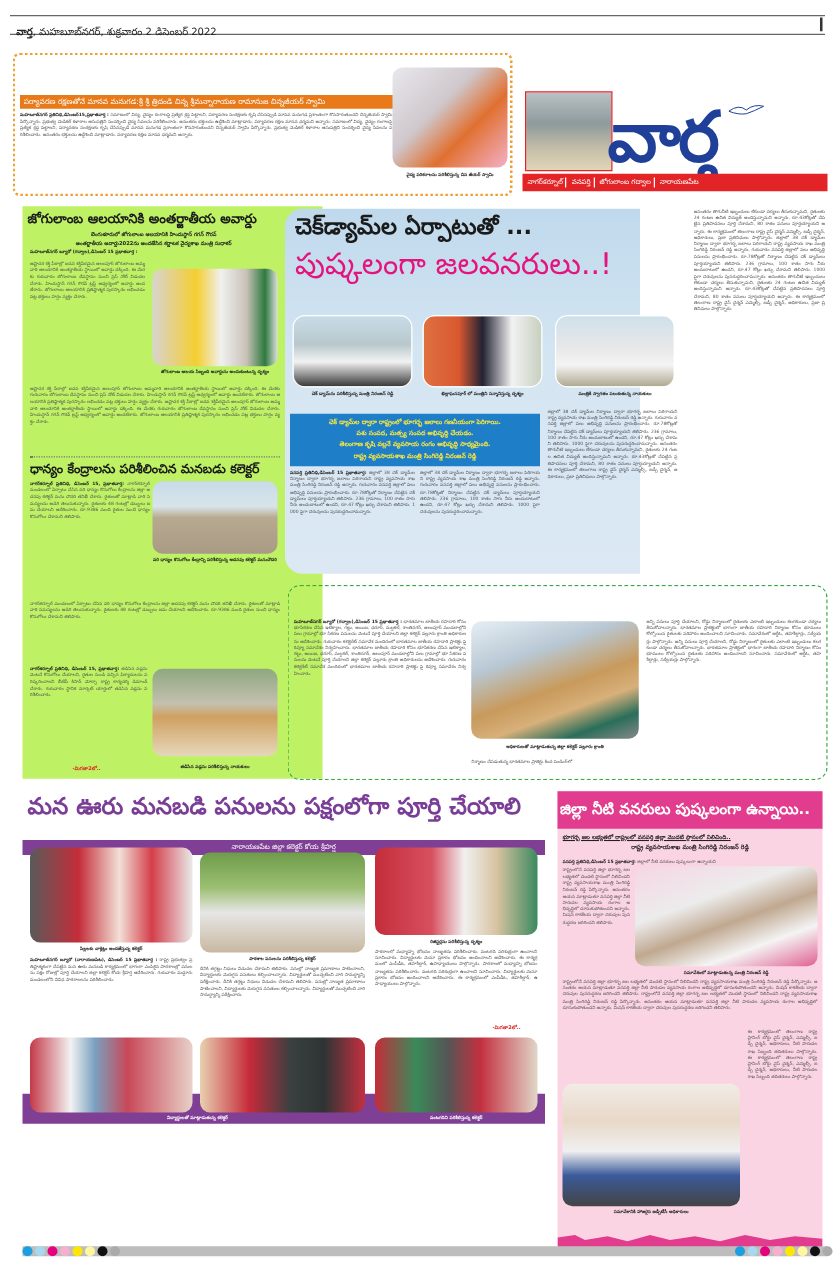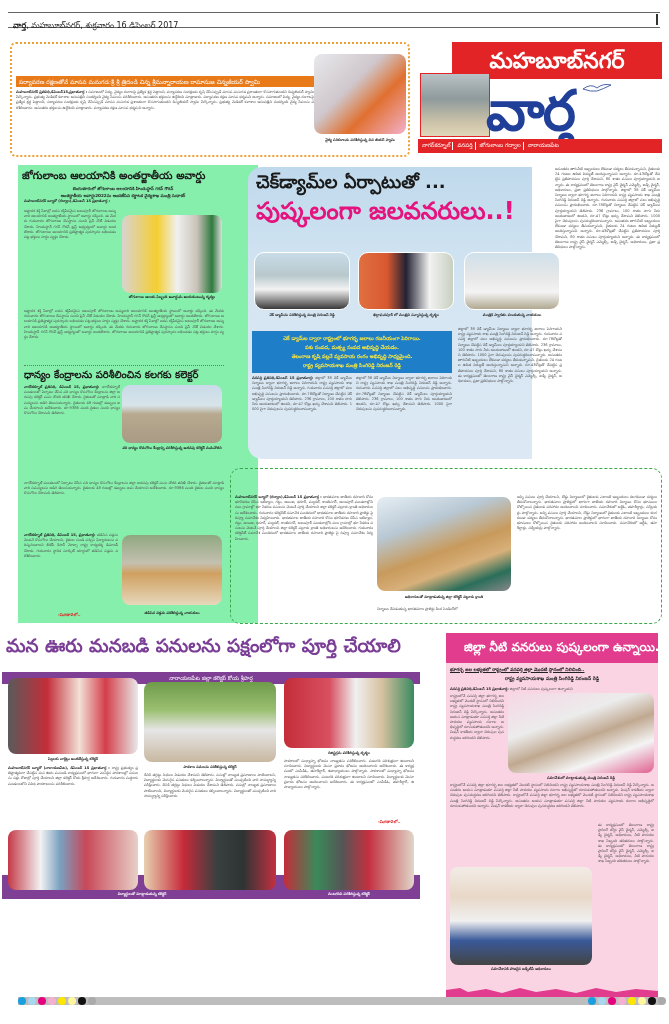--- a/index.html
+++ b/index.html
@@ -18,63 +18,62 @@
 .s1 .sub{position:absolute;left:4px;top:32px;width:300px;height:11px;background:#e87a1a;color:#fff;font-size:6px;line-height:11px;padding-left:3px;white-space:nowrap;overflow:hidden}
 
 .mh{left:418px;top:42px;width:244px;height:113px}
 .mh .red{position:absolute;left:34px;top:0;width:210px;height:37px;background:#e32427;color:#fff;font-size:22px;line-height:37px;text-align:center;font-weight:bold}
 .mh .logo{position:absolute;left:68px;top:40px;font-size:56px;line-height:56px;font-weight:bold;color:#1f3f98;font-family:"DejaVu Serif",serif;letter-spacing:-2px}
 .mh .damimg{position:absolute;left:2px;top:31px;width:70px;height:64px;border:1.5px solid #e32427;background:linear-gradient(180deg,#b9c2c6 0%,#8e9a9c 40%,#c8c0a8 75%,#e0d6b8 100%)}
 .mh .bar{position:absolute;left:0;top:97px;width:244px;height:14px;background:#e32427;display:flex;align-items:center;gap:2px;padding-left:2px}
 .mh .bar span{color:#fff;font-size:5.6px;white-space:nowrap;padding:0 2px;border-right:1px solid #fff}
 .mh .bar span:last-child{border-right:none}
 
-.lc{left:18px;top:165px;width:240px;height:458px;background:#86efac}
+.lc{left:18px;top:165px;width:240px;height:458px;background:#bef264}
 .lc h2{font-size:11px;font-weight:bold;color:#1a1a1a;white-space:nowrap}
 .dotsep{border-top:1.5px dotted #777}
 
-.cd{left:248px;top:167px;width:284px;height:292px;background:linear-gradient(180deg,#bfd9ec 0%,#d4e5f2 40%,#dce9f4 100%);border-radius:14px 0 0 14px}
+.cd{left:228px;top:167px;width:284px;height:292px;background:linear-gradient(180deg,#bfd9ec 0%,#d4e5f2 40%,#dce9f4 100%);border-radius:14px 0 0 14px}
 .cd .t1{position:absolute;left:8px;top:4px;font-size:18px;color:#1a1a1a;font-weight:bold}
-.cd .t2{position:absolute;left:8px;top:30px;font-size:24px;color:#e4137e;font-weight:bold}
+.cd .t2{position:absolute;left:8px;top:30px;font-size:24px;color:#e4137e;font-weight:normal}
 .cd .pimg{position:absolute;top:85px;width:96px;height:58px;border-radius:10px;border:1px solid #fff}
 .cd .bluebox{position:absolute;left:4px;top:164px;width:200px;height:42px;background:#1e7fc8;color:#ffe93b;font-size:5px;line-height:9px;text-align:center;font-weight:bold;padding-top:3px}
 
 .rc{left:555px;top:167px;width:105px;height:290px}
 
 .bh{left:230px;top:468px;width:432px;height:156px;border:1.5px dashed #3aa84a;border-radius:10px}
 .bh h3{position:absolute;left:6px;top:4px;font-size:14px;color:#0f9c44;font-weight:bold;white-space:nowrap}
 
-.mo{left:2px;top:635px;width:418px;height:370px}
+.mo{left:18px;top:635px;width:418px;height:370px}
 .mo h2{font-size:18.5px;color:#7a3e96;font-weight:bold;white-space:nowrap;padding-left:4px}
 .purple{background:#7f3f95}
 
 .pk{left:446px;top:633px;width:212px;height:368px;background:#fbd4e4}
-.pk .hd{position:absolute;left:0;top:0;width:212px;height:30px;background:#e23c8e;color:#fff;font-size:12px;font-weight:bold;line-height:28px;padding-left:18px;white-space:nowrap}
+.pk .hd{position:absolute;left:0;top:0;width:212px;height:30px;background:#e23c8e;color:#fff;font-size:12px;font-weight:bold;line-height:28px;padding-left:2px;white-space:nowrap}
 .reg{display:flex;gap:2px}
 .reg i{display:inline-block;width:8px;height:8px;border-radius:50%}
 </style>
 </head>
 <body>
 
 <div class="abs hdrline">
-  <span><b>వార్త</b>, <span style="padding:0">మహబూబ్‌నగర్, శుక్రవారం 16 డిసెంబర్ 2017</span></span>
+  <span><b>వార్త</b>, <span style="padding:0">మహబూబ్‌నగర్, శుక్రవారం 2 డిసెంబర్ 2022</span></span>
   <div class="pipe"></div>
 </div>
 
 <div class="abs s1">
   <div class="sub">పర్యావరణ రక్షణతోనే మానవ మనుగడ:శ్రీ శ్రీ త్రిదండి చిన్న శ్రీమన్నారాయణ రామానుజ చిన్నజీయర్ స్వామి</div>
   <div class="abs txt" style="left:4px;top:46px;width:298px;height:64px">
     <b>మహబూబ్‌నగర్ ప్రతినిధి,డిసెంబర్15,ప్రభాతవార్త :</b> <span>సమాజంలో విద్య, వైద్యం రంగాలపై ప్రత్యేక శ్రద్ధ పెట్టాలని, పర్యావరణ సంరక్షణకు కృషి చేసినప్పుడే మానవ మనుగడ ప్రశాంతంగా కొనసాగుతుందని చిన్నజీయర్ స్వామి పేర్కొన్నారు. ప్రభుత్వ మెడికల్ కళాశాల ఆసుపత్రిని సందర్శించి వైద్య సేవలను పరిశీలించారు. అనంతరం భక్తులను ఉద్దేశించి మాట్లాడారు. పర్యావరణ రక్షణ మానవ ధర్మమని అన్నారు.</span> <span>సమాజంలో విద్య, వైద్యం రంగాలపై ప్రత్యేక శ్రద్ధ పెట్టాలని, పర్యావరణ సంరక్షణకు కృషి చేసినప్పుడే మానవ మనుగడ ప్రశాంతంగా కొనసాగుతుందని చిన్నజీయర్ స్వామి పేర్కొన్నారు. ప్రభుత్వ మెడికల్ కళాశాల ఆసుపత్రిని సందర్శించి వైద్య సేవలను పరిశీలించారు. అనంతరం భక్తులను ఉద్దేశించి మాట్లాడారు. పర్యావరణ రక్షణ మానవ ధర్మమని అన్నారు.</span>
   </div>
   <div class="abs photo" style="left:302px;top:10px;width:92px;height:80px;background:linear-gradient(135deg,#e8e8ec 0%,#cfc7cc 40%,#e07030 65%,#f4b0c8 100%)"></div>
   <div class="abs cap" style="left:302px;top:94px;width:92px">వైద్య పరికరాలను పరిశీలిస్తున్న చిన జీయర్ స్వామి</div>
 </div>
 
 <div class="abs mh">
-  <div class="red">మహబూబ్‌నగర్</div>
   <div class="damimg"></div>
   <div class="logo">వార్త</div>
   <div class="abs" style="left:165px;top:36px;width:28px;height:10px">
     <svg width="28" height="10" viewBox="0 0 28 10">
         <path d="M0 6 Q8 0 14 5 Q20 0 28 2 Q20 6 14 8 Q8 9 0 6Z" fill="#fff" stroke="#1f3f98" stroke-width=".8"></path>
       </svg>
   </div>
   <div class="bar">
     <span>నాగర్‌కర్నూల్</span>
     <span>వనపర్తి</span>
@@ -91,21 +90,21 @@
     <div class="cap" style="font-size:4.2px;margin-top:2px">అంతర్జాతీయ అవార్డు2022ను అందజేసిన కర్ణాటక వైద్యశాఖ మంత్రి సుధాకర్</div>
   </div>
   <div class="abs txt" style="left:6px;top:34px;width:200px;height:10px"><b>మహబూబ్‌నగర్ బ్యూరో (గద్వాల),డిసెంబర్ 15 ప్రభాతవార్త :</b></div>
   <div class="abs txt" style="left:6px;top:44px;width:92px;height:100px">అష్టాదశ శక్తి పీఠాల్లో ఐదవ శక్తిపీఠమైన అలంపూర్ జోగులాంబ అమ్మవారి ఆలయానికి అంతర్జాతీయ స్థాయిలో అవార్డు దక్కింది. ఈ మేరకు గురువారం జోగులాంబ దేవస్థానం నుంచి ప్రెస్ నోట్ విడుదల చేశారు. హిందుస్థాన్ గగన్ గౌరవ్ ట్రస్ట్ ఆధ్వర్యంలో అవార్డు అందజేశారు. జోగులాంబ ఆలయానికి ప్రతిష్ఠాత్మక పురస్కారం లభించడం పట్ల భక్తులు హర్షం వ్యక్తం చేశారు.</div>
   <div class="abs photo" style="left:104px;top:50px;width:100px;height:78px;background:linear-gradient(90deg,#d8d4d0 0%,#f4ce30 35%,#f0f0f0 55%,#c9c2b8 75%,#2f7a3f 90%,#ddd 100%)"></div>
   <div class="abs cap" style="left:104px;top:130px;width:100px">జోగులాంబ ఆలయ సిబ్బంది అవార్డును అందుకుంటున్న దృశ్యం</div>
   <div class="abs txt" style="left:6px;top:144px;width:200px;height:52px"><span>అష్టాదశ శక్తి పీఠాల్లో ఐదవ శక్తిపీఠమైన అలంపూర్ జోగులాంబ అమ్మవారి ఆలయానికి అంతర్జాతీయ స్థాయిలో అవార్డు దక్కింది. ఈ మేరకు గురువారం జోగులాంబ దేవస్థానం నుంచి ప్రెస్ నోట్ విడుదల చేశారు. హిందుస్థాన్ గగన్ గౌరవ్ ట్రస్ట్ ఆధ్వర్యంలో అవార్డు అందజేశారు. జోగులాంబ ఆలయానికి ప్రతిష్ఠాత్మక పురస్కారం లభించడం పట్ల భక్తులు హర్షం వ్యక్తం చేశారు.</span> <span>అష్టాదశ శక్తి పీఠాల్లో ఐదవ శక్తిపీఠమైన అలంపూర్ జోగులాంబ అమ్మవారి ఆలయానికి అంతర్జాతీయ స్థాయిలో అవార్డు దక్కింది. ఈ మేరకు గురువారం జోగులాంబ దేవస్థానం నుంచి ప్రెస్ నోట్ విడుదల చేశారు. హిందుస్థాన్ గగన్ గౌరవ్ ట్రస్ట్ ఆధ్వర్యంలో అవార్డు అందజేశారు. జోగులాంబ ఆలయానికి ప్రతిష్ఠాత్మక పురస్కారం లభించడం పట్ల భక్తులు హర్షం వ్యక్తం చేశారు.</span></div>
 
   <div class="abs dotsep" style="left:6px;top:200px;width:200px"></div>
 
-  <h2 class="abs" style="left:6px;top:204px;font-size:10px">ధాన్యం కేంద్రాలను పరిశీలించిన కలగకు కలెక్టర్</h2>
+  <h2 class="abs" style="left:6px;top:204px;font-size:10px">ధాన్యం కేంద్రాలను పరిశీలించిన మనబడు కలెక్టర్</h2>
   <div class="abs txt" style="left:6px;top:220px;width:96px;height:96px"><b>నాగర్‌కర్నూల్ ప్రతినిధి, డిసెంబర్ 15, ప్రభాతవార్త:</b> <span>నాగర్‌కర్నూల్ మండలంలో ఏర్పాటు చేసిన వరి ధాన్యం కొనుగోలు కేంద్రాలను జిల్లా అదనపు కలెక్టర్ మను చౌదరి తనిఖీ చేశారు. రైతులతో మాట్లాడి వారి సమస్యలను అడిగి తెలుసుకున్నారు. రైతులకు 48 గంటల్లో డబ్బులు జమ చేయాలని ఆదేశించారు. రూ.9386 మంది రైతుల నుంచి ధాన్యం కొనుగోలు చేశామని తెలిపారు.</span></div>
   <div class="abs photo" style="left:104px;top:220px;width:100px;height:58px;background:linear-gradient(180deg,#c8dbe8 0%,#d8e4ea 35%,#b8aa90 50%,#a89a84 100%)"></div>
   <div class="abs cap" style="left:104px;top:281px;width:100px">వరి ధాన్యం కొనుగోలు కేంద్రాన్ని పరిశీలిస్తున్న అదనపు కలెక్టర్ మనుచౌదరి</div>
   <div class="abs txt" style="left:6px;top:316px;width:200px;height:34px">నాగర్‌కర్నూల్ మండలంలో ఏర్పాటు చేసిన వరి ధాన్యం కొనుగోలు కేంద్రాలను జిల్లా అదనపు కలెక్టర్ మను చౌదరి తనిఖీ చేశారు. రైతులతో మాట్లాడి వారి సమస్యలను అడిగి తెలుసుకున్నారు. రైతులకు 48 గంటల్లో డబ్బులు జమ చేయాలని ఆదేశించారు. రూ.9386 మంది రైతుల నుంచి ధాన్యం కొనుగోలు చేశామని తెలిపారు.</div>
 
   <div class="abs txt" style="left:6px;top:368px;width:94px;height:78px"><b>నాగర్‌కర్నూల్ ప్రతినిధి, డిసెంబర్ 15, ప్రభాతవార్త:</b> <span>తడిసిన వడ్లను వెంటనే కొనుగోలు చేయాలని, రైతుల నుండి వచ్చిన ఫిర్యాదులను పరిష్కరించాలని బీజేపీ కిసాన్ మోర్చా రాష్ట్ర కార్యదర్శి డిమాండ్ చేశారు. గురువారం స్థానిక మార్కెట్ యార్డులో తడిసిన వడ్లను పరిశీలించారు.</span></div>
   <div class="abs" style="left:40px;top:447px;font-size:4px;color:#d22;font-weight:bold">-మిగతా2లో..</div>
   <div class="abs photo" style="left:104px;top:370px;width:100px;height:70px;background:linear-gradient(180deg,#8fa880 0%,#c4c0b0 40%,#d0a060 55%,#e6d8bc 100%)"></div>
   <div class="abs cap" style="left:104px;top:446px;width:100px">తడిసిన వడ్లను పరిశీలిస్తున్న నాయకులు</div>
 </div>

